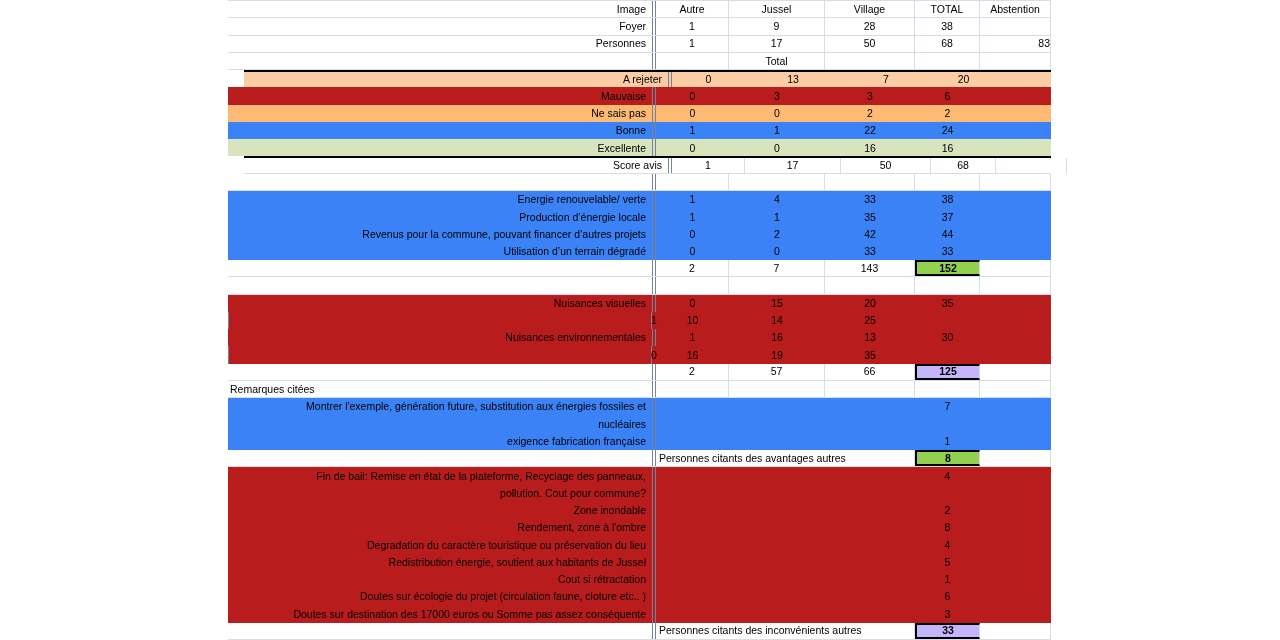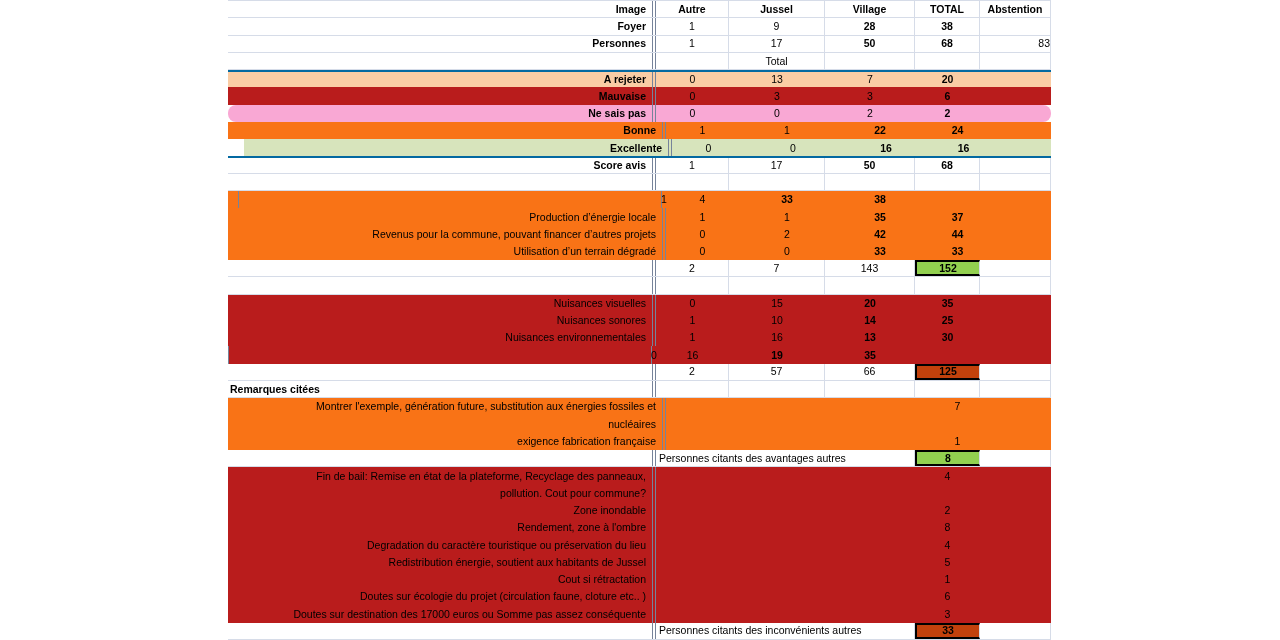--- a/index.html
+++ b/index.html
@@ -17,34 +17,34 @@
     height:17.27px;box-sizing:border-box;
   }
   .cell{
     height:100%;box-sizing:border-box;display:flex;align-items:center;
     justify-content:center;white-space:nowrap;overflow:visible;line-height:1;
   }
   .labelcell{justify-content:flex-end;padding-right:6px;}
   .labelcell.a-left{justify-content:flex-start;padding-left:2px;}
   .num.a-left{justify-content:flex-start;padding-left:3px;}
   .num.a-right{justify-content:flex-end;}
-  .b{font-weight:700;}
+  .b{font-weight:400;}
   .splitcell{border-left:1px solid #76839a;border-right:1px solid #76839a;height:100%;box-sizing:border-box;}
   
   .row.white{background:#fff;border-bottom:1px solid #d6dce8;}
   .row.white .num{border-right:1px solid #d6dce8;}
   
   .row.orange1{background:#FACDA5;}
   .row.orange2{background:#b91c1c;}
-  .row.gray{background:#f9a8d4;border-radius:8px;}
-  .row.green1{background:#f97316;padding-left:10px;}
-  .row.green2{background:#D7E4BC;margin-left:16px;}
-  .row.bt2{border-top:2px solid #0369a1;}
+  .row.gray{background:#fdba74;}
+  .row.green1{background:#3b82f6;}
+  .row.green2{background:#D7E4BC;}
+  .row.bt2{border-top:2px solid #000000;margin-left:16px;}
   .hl-green{background:#92D050;border:2px solid #000;font-weight:700;}
-  .hl-amber{background:#c2410c;border:2px solid #000;font-weight:700;}
+  .hl-amber{background:#c4b5fd;border:2px solid #000;font-weight:700;}
 </style>
 </head>
 <body>
 
 <div class="sheet">
     <div class="row white">
       <div class="cell labelcell b">Image</div>
       <div class="splitcell"></div>
       <div class="cell num b">Autre</div>
       <div class="cell num b">Jussel</div>
@@ -136,20 +136,21 @@
     <div class="row white">
       <div class="cell labelcell"></div>
       <div class="splitcell"></div>
       <div class="cell num"></div>
       <div class="cell num"></div>
       <div class="cell num"></div>
       <div class="cell num"></div>
       <div class="cell num"></div>
     </div>
     <div class="row green1">
+      <div class="cell labelcell">Energie renouvelable/ verte</div>
       <div class="splitcell"></div>
       <div class="cell num">1</div>
       <div class="cell num">4</div>
       <div class="cell num b">33</div>
       <div class="cell num b">38</div>
       <div class="cell num"></div>
     </div>
     <div class="row green1">
       <div class="cell labelcell">Production d’énergie locale</div>
       <div class="splitcell"></div>
@@ -198,21 +199,20 @@
     <div class="row orange2">
       <div class="cell labelcell">Nuisances visuelles</div>
       <div class="splitcell"></div>
       <div class="cell num">0</div>
       <div class="cell num">15</div>
       <div class="cell num b">20</div>
       <div class="cell num b">35</div>
       <div class="cell num"></div>
     </div>
     <div class="row orange2">
-      <div class="cell labelcell">Nuisances sonores</div>
       <div class="splitcell"></div>
       <div class="cell num">1</div>
       <div class="cell num">10</div>
       <div class="cell num b">14</div>
       <div class="cell num b">25</div>
       <div class="cell num"></div>
     </div>
     <div class="row orange2">
       <div class="cell labelcell">Nuisances environnementales</div>
       <div class="splitcell"></div>

